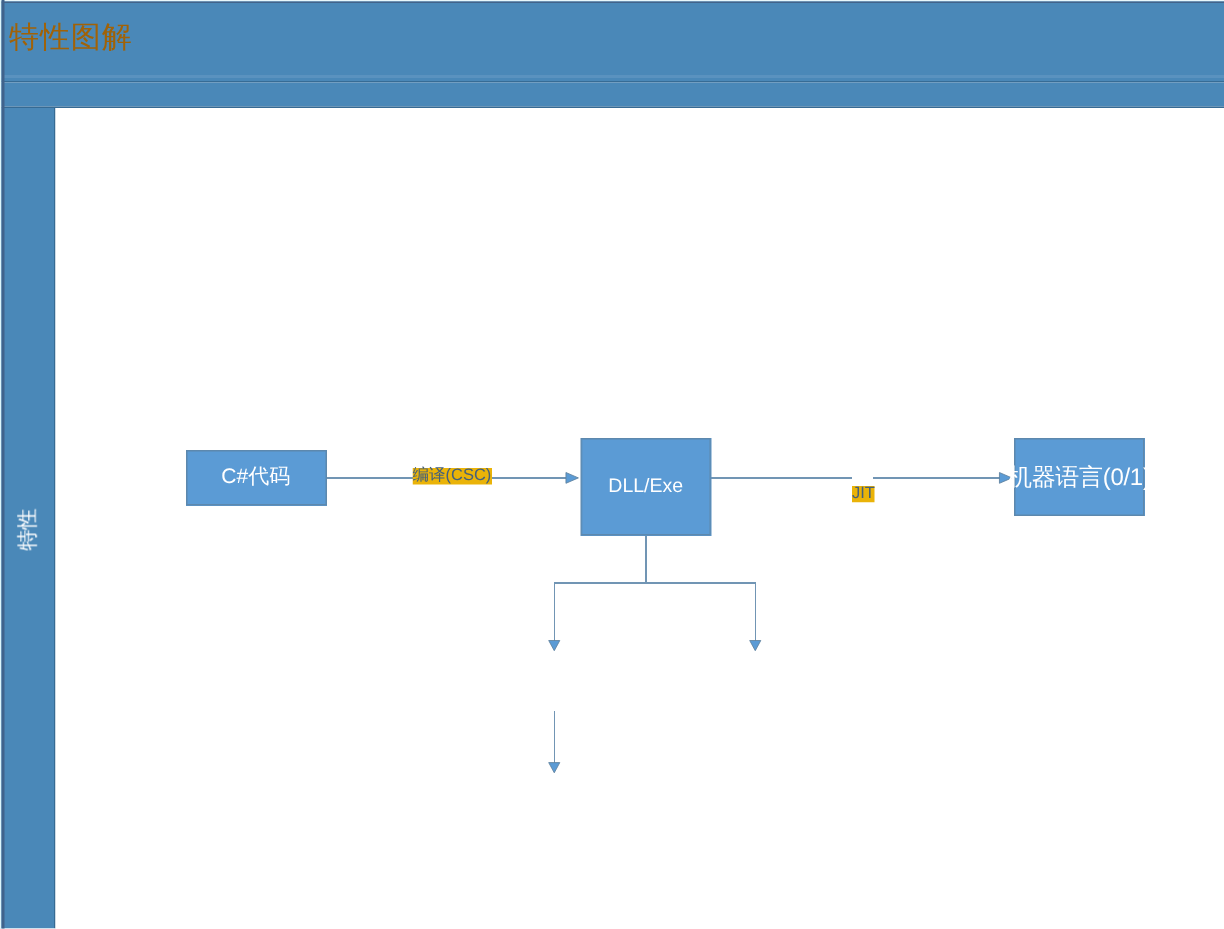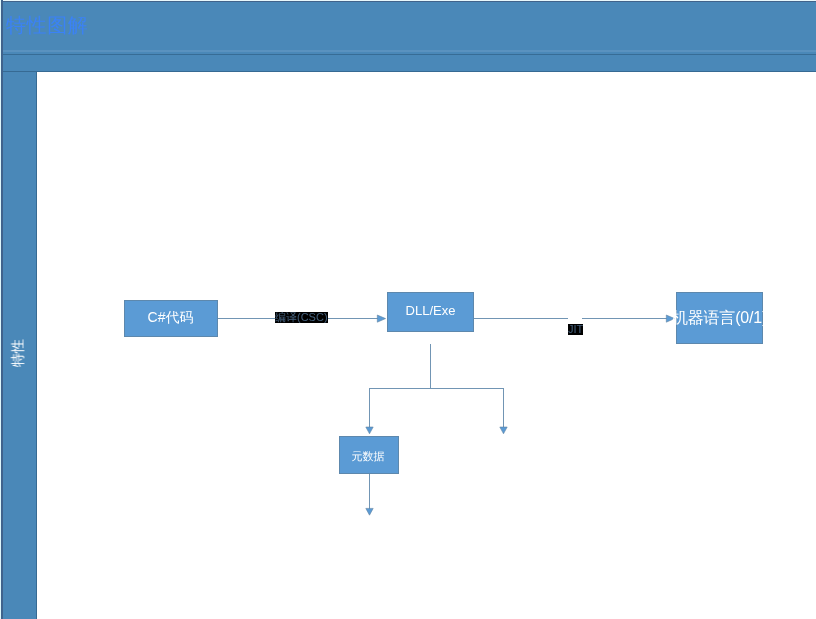--- a/index.html
+++ b/index.html
@@ -27,21 +27,21 @@
     position:absolute;left:0;top:0;width:816px;height:1px;background:#e8f7fb;
   }
   .header-top-dark{
     position:absolute;left:0;top:1px;width:816px;height:1px;background:#41638a;
   }
   .header-lighter{
     position:absolute;left:0;top:50px;width:816px;height:2px;background:#5a92bf;
   }
   .header-title{
     position:absolute;left:6px;top:13px;will-change:opacity;
-    font-size:20px;line-height:24px;color:#3b82f6;
+    font-size:20px;line-height:24px;color:#a16207;
     letter-spacing:0.6px;white-space:nowrap;
   }
   .header-sep{
     position:absolute;left:0;top:54px;width:816px;height:1px;background:#376c95;
   }
   .subband{
     position:absolute;left:0;top:55px;width:816px;height:16px;background:#4a88b8;
   }
   .subband-sep{
     position:absolute;left:0;top:71px;width:816px;height:1px;background:#366a93;
@@ -68,21 +68,21 @@
 
   
   .canvas{
     position:absolute;left:37px;top:72px;width:779px;height:547px;background:#ffffff;
   }
   .diagram{position:absolute;left:0;top:0;width:816px;height:619px;pointer-events:none;}
   .connectors{position:absolute;left:0;top:0;}
 
   .n-csharp{left:124px;top:300px;width:94px;height:37px;font-size:14px;}
   .n-csharp span{position:relative;top:-1px;left:-0.5px;}
-  .n-dll{left:387px;top:292px;width:87px;height:40px;font-size:13px;}
+  .n-dll{left:387px;top:292px;width:87px;height:65px;font-size:13px;}
   .n-dll span{position:relative;top:-1.5px;}
   .n-machine{left:676px;top:292px;width:87px;height:52px;font-size:16px;letter-spacing:-0.2px;}
   .n-metadata{left:339px;top:436px;width:60px;height:38px;font-size:11px;}
   .n-metadata span{position:relative;top:1.5px;left:-1px;}
   .n-il{left:474px;top:436px;width:60px;height:38px;font-size:12px;}
   .n-il span{position:relative;left:-1.5px;top:-2px;}
   .n-attrs{left:311px;top:516px;width:116px;height:38px;font-size:12px;letter-spacing:0.75px;}
   .n-attrs span{position:relative;left:-0.5px;top:-0.5px;}
 
   .el-csc{left:275px;top:312px;font-size:11px;}
@@ -97,21 +97,21 @@
     box-sizing:border-box;
     display:flex;align-items:center;justify-content:center;
     color:#ffffff;
     text-align:center;
   }
   .node span{display:block;will-change:opacity;white-space:nowrap;}
 
   .edge-label{
     position:absolute;
     pointer-events:auto;
-    background:#000000;
+    background:#eab308;
     will-change:opacity;
     color:#44607c;
     font-size:11px;line-height:11px;
     white-space:nowrap;
     text-align:center;
   }
 </style>
 </head>
 <body>
 
@@ -163,22 +163,19 @@
 
     <div class="node n-csharp">
       <span>C#代码</span>
     </div>
     <div class="node n-dll">
       <span>DLL/Exe</span>
     </div>
     <div class="node n-machine">
       <span>机器语言(0/1)</span>
     </div>
-    <div class="node n-metadata">
-      <span>元数据</span>
-    </div>
 
     <div class="edge-label el-csc">编译(CSC)</div>
     <div class="edge-label el-jit">JIT</div>
 
   </div>
 
 </div>
 
 </body></html>

